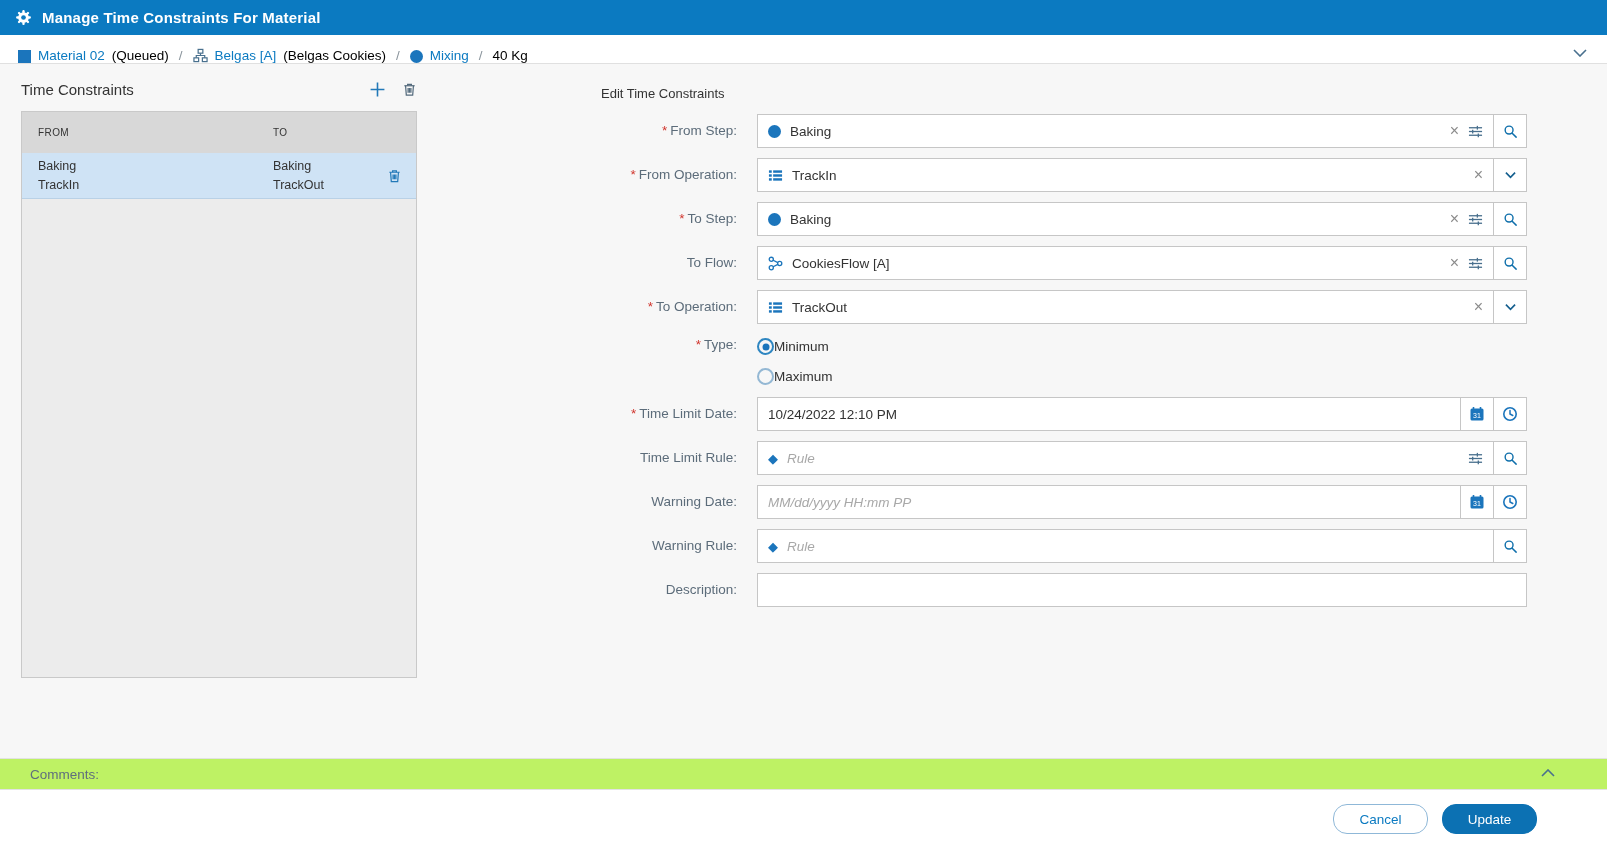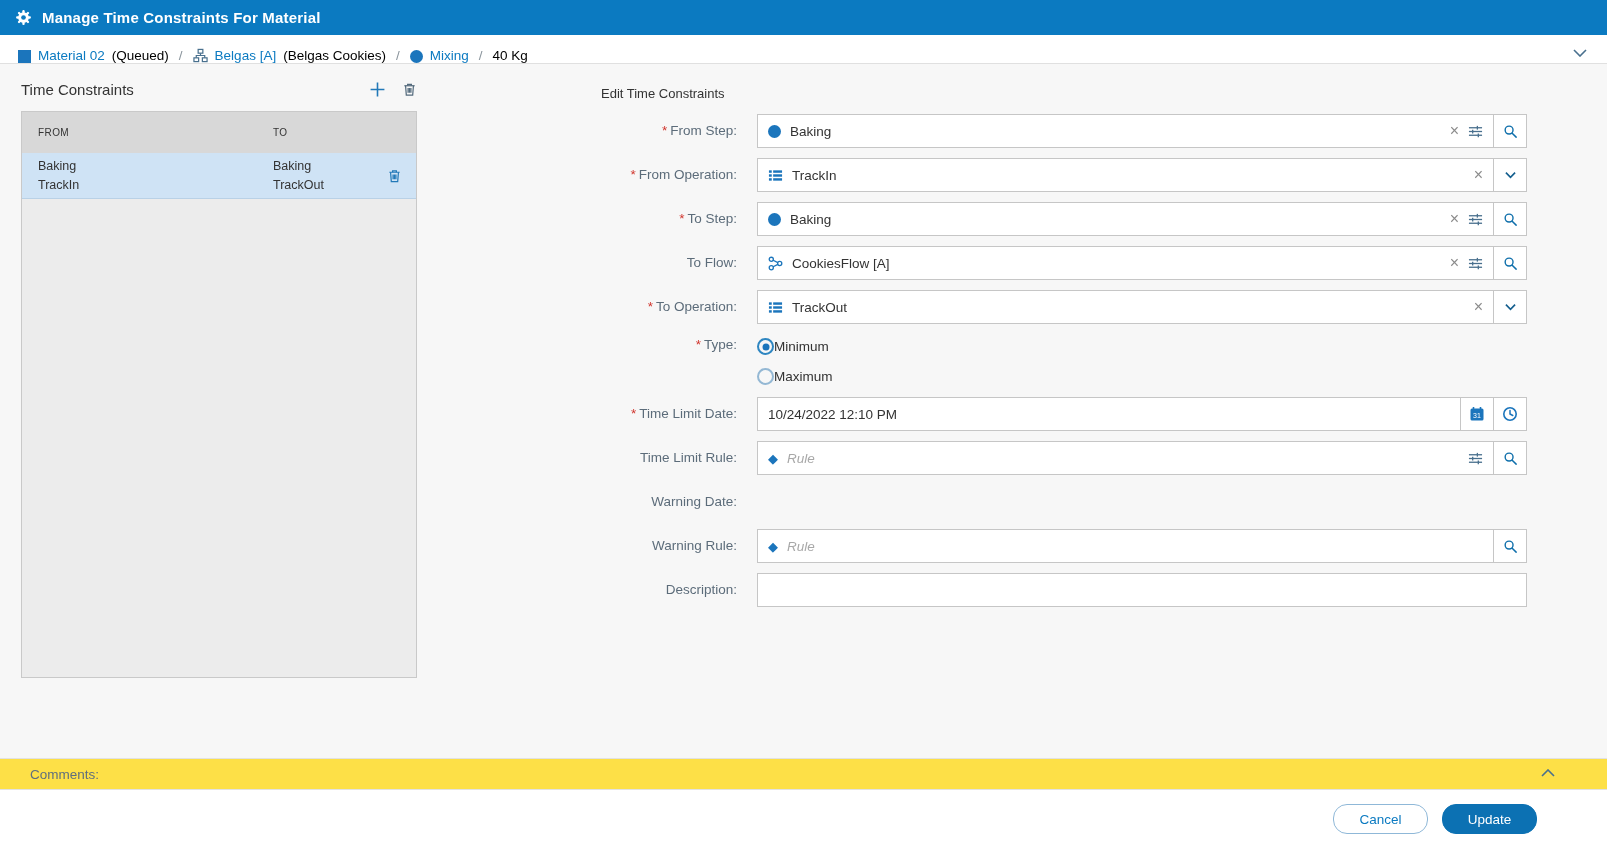--- a/index.html
+++ b/index.html
@@ -82,21 +82,21 @@
   .toggle { width:38px; height:20px; border:2px solid #2e86c1; border-radius:11px;
             position:relative; background:#fff; cursor:pointer; }
   .toggle-knob { position:absolute; left:3px; top:50%; transform:translateY(-50%);
                  width:11px; height:11px; border-radius:50%; background:#1b75bc; }
 
   .desc-input { flex:1; height:34px; border:1px solid #c6c6c6; background:#fff;
                 padding:0 10px; font:inherit; font-size:13.5px; color:#333; outline:none; }
 
   
   .comments { height:32px; border-top:1px solid #e2e2e2; border-bottom:1px solid #e2e2e2;
-              background:#fde047; display:flex; align-items:center; padding:0 30px;
+              background:#bef264; display:flex; align-items:center; padding:0 30px;
               color:#5f6e7d; font-size:13.5px; position:relative; }
   .comments-chev { position:absolute; right:52px; top:10px; cursor:pointer; }
   .footer { height:58px; background:#fff; display:flex; align-items:center;
             justify-content:flex-end; gap:14px; padding-right:70px; }
   .btn { width:95px; height:30px; font-size:13.5px; border-radius:14px; cursor:pointer;
          display:flex; align-items:center; justify-content:center;
          font-family:"Liberation Sans", sans-serif; }
   .btn-cancel { background:#fff; border:1px solid #8fb8d8; color:#0b7ac1; }
   .btn-update { background:#0c71b3; border:1px solid #0c71b3; color:#fff; }
 
@@ -419,20 +419,40 @@
           <svg viewBox="0 0 16 16" width="15" height="15">
               <circle cx="6.5" cy="6.5" r="4.2" fill="none" stroke="#0f6fab" stroke-width="1.5"></circle>
               <line x1="9.8" y1="9.8" x2="14" y2="14" stroke="#0f6fab" stroke-width="1.6" stroke-linecap="round"></line>
             </svg>
         </div>
       </div>
     </div>
 
     <div class="form-row">
       <div class="f-label"><span>Warning Date:</span></div>
+      <div class="f-control">
+        <div class="combo">
+          <span class="placeholder">MM/dd/yyyy HH:mm PP</span>
+          <span class="spacer"></span>
+        </div>
+        <div class="addon">
+          <svg viewBox="0 0 16 16" width="16" height="16">
+              <rect x="1.5" y="2.5" width="13" height="12" rx="1.5" fill="#1b75bc"></rect>
+              <line x1="4.5" y1="1" x2="4.5" y2="4" stroke="#1b75bc" stroke-width="1.6"></line>
+              <line x1="11.5" y1="1" x2="11.5" y2="4" stroke="#1b75bc" stroke-width="1.6"></line>
+              <text x="8" y="12" font-size="7" fill="#ffffff" text-anchor="middle" font-family="sans-serif">31</text>
+            </svg>
+        </div>
+        <div class="addon">
+          <svg viewBox="0 0 16 16" width="16" height="16">
+              <circle cx="8" cy="8" r="6.2" fill="none" stroke="#1b75bc" stroke-width="1.6"></circle>
+              <polyline points="8,4.5 8,8 10.8,9.5" fill="none" stroke="#1b75bc" stroke-width="1.5" stroke-linecap="round"></polyline>
+            </svg>
+        </div>
+      </div>
     </div>
 
     <div class="form-row">
       <div class="f-label"><span>Warning Rule:</span></div>
       <div class="f-control">
         <div class="combo">
           <span class="field-icon diamond">◆</span>
           <span class="placeholder">Rule</span>
           <span class="spacer"></span>
         </div>

